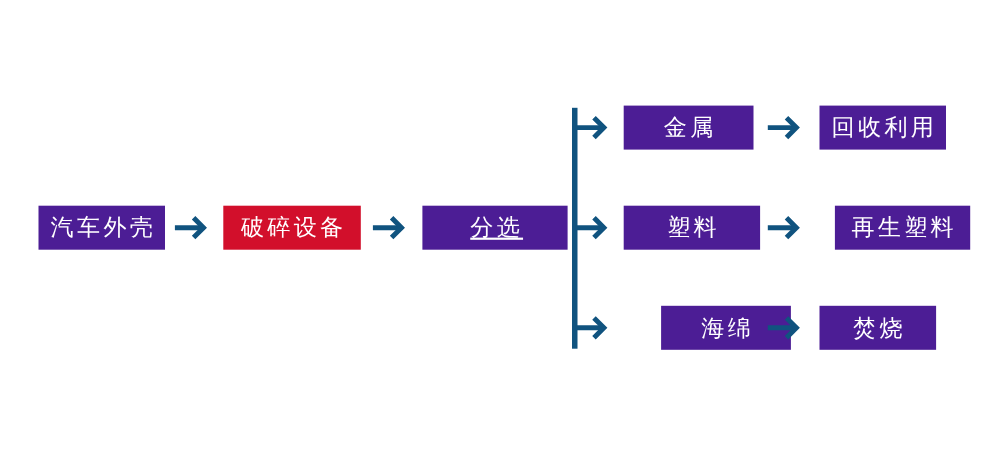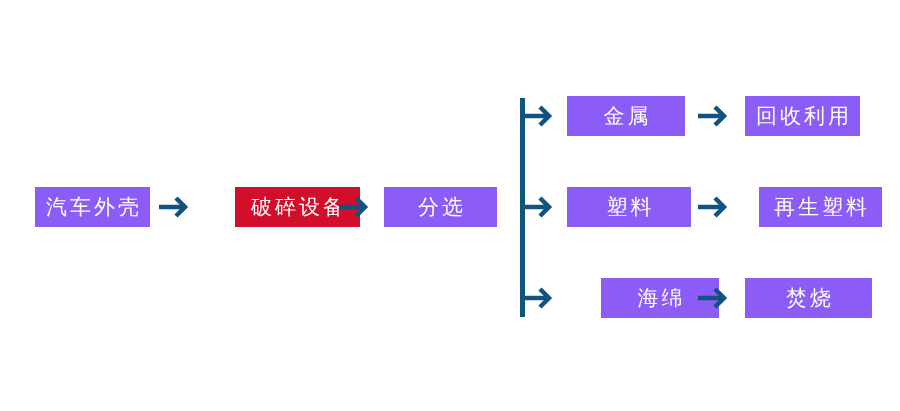--- a/index.html
+++ b/index.html
@@ -21,21 +21,21 @@
     display: flex;
     align-items: center;
     justify-content: center;
     color: #ffffff;
     font-size: 21px;
     letter-spacing: 3px;
     text-indent: 3px; 
     white-space: nowrap;
     box-sizing: border-box;
   }
-  .node.blue { background: #8b5cf6; }
+  .node.blue { background: #4c1d95; }
   .node.red  { background: #D20F2B; }
   .arrow {
     position: absolute;
     width: 38px;
     height: 24px;
   }
   .vline {
     position: absolute;
     left: 520px;
     top: 98px;
@@ -49,28 +49,28 @@
 
 <div class="canvas">
 
   <div class="node blue" style="left:35px; top:187px; width:115px;">汽车外壳</div>
 
   <svg class="arrow" style="left:157px; top:195px;" viewBox="0 0 38 24">
     <line x1="2" y1="12" x2="27" y2="12" stroke="#10537F" stroke-width="4.5"></line>
     <polyline points="19,3 28,12 19,21" fill="none" stroke="#10537F" stroke-width="4.5"></polyline>
   </svg>
 
-  <div class="node red" style="left:203px; top:187px; width:125px;margin-left:32px;">破碎设备</div>
+  <div class="node red" style="left:203px; top:187px; width:125px;">破碎设备</div>
 
   <svg class="arrow" style="left:337px; top:195px;" viewBox="0 0 38 24">
     <line x1="2" y1="12" x2="27" y2="12" stroke="#10537F" stroke-width="4.5"></line>
     <polyline points="19,3 28,12 19,21" fill="none" stroke="#10537F" stroke-width="4.5"></polyline>
   </svg>
 
-  <div class="node blue" style="left:384px; top:187px; width:113px;">分选</div>
+  <div class="node blue" style="left:384px; top:187px; width:132px;text-decoration:underline;">分选</div>
 
   <div class="vline"></div>
 
   <svg class="arrow" style="left:521px; top:104px;" viewBox="0 0 38 24">
     <line x1="2" y1="12" x2="27" y2="12" stroke="#10537F" stroke-width="4.5"></line>
     <polyline points="19,3 28,12 19,21" fill="none" stroke="#10537F" stroke-width="4.5"></polyline>
   </svg>
 
   <div class="node blue" style="left:567px; top:96px; width:118px;">金属</div>
 
@@ -100,15 +100,15 @@
     <polyline points="19,3 28,12 19,21" fill="none" stroke="#10537F" stroke-width="4.5"></polyline>
   </svg>
 
   <div class="node blue" style="left:601px; top:278px; width:118px;">海绵</div>
 
   <svg class="arrow" style="left:696px; top:286px;" viewBox="0 0 38 24">
     <line x1="2" y1="12" x2="27" y2="12" stroke="#10537F" stroke-width="4.5"></line>
     <polyline points="19,3 28,12 19,21" fill="none" stroke="#10537F" stroke-width="4.5"></polyline>
   </svg>
 
-  <div class="node blue" style="left:745px; top:278px; width:127px;">焚烧</div>
+  <div class="node blue" style="left:745px; top:278px; width:106px;">焚烧</div>
 
 </div>
 
 </body></html>

